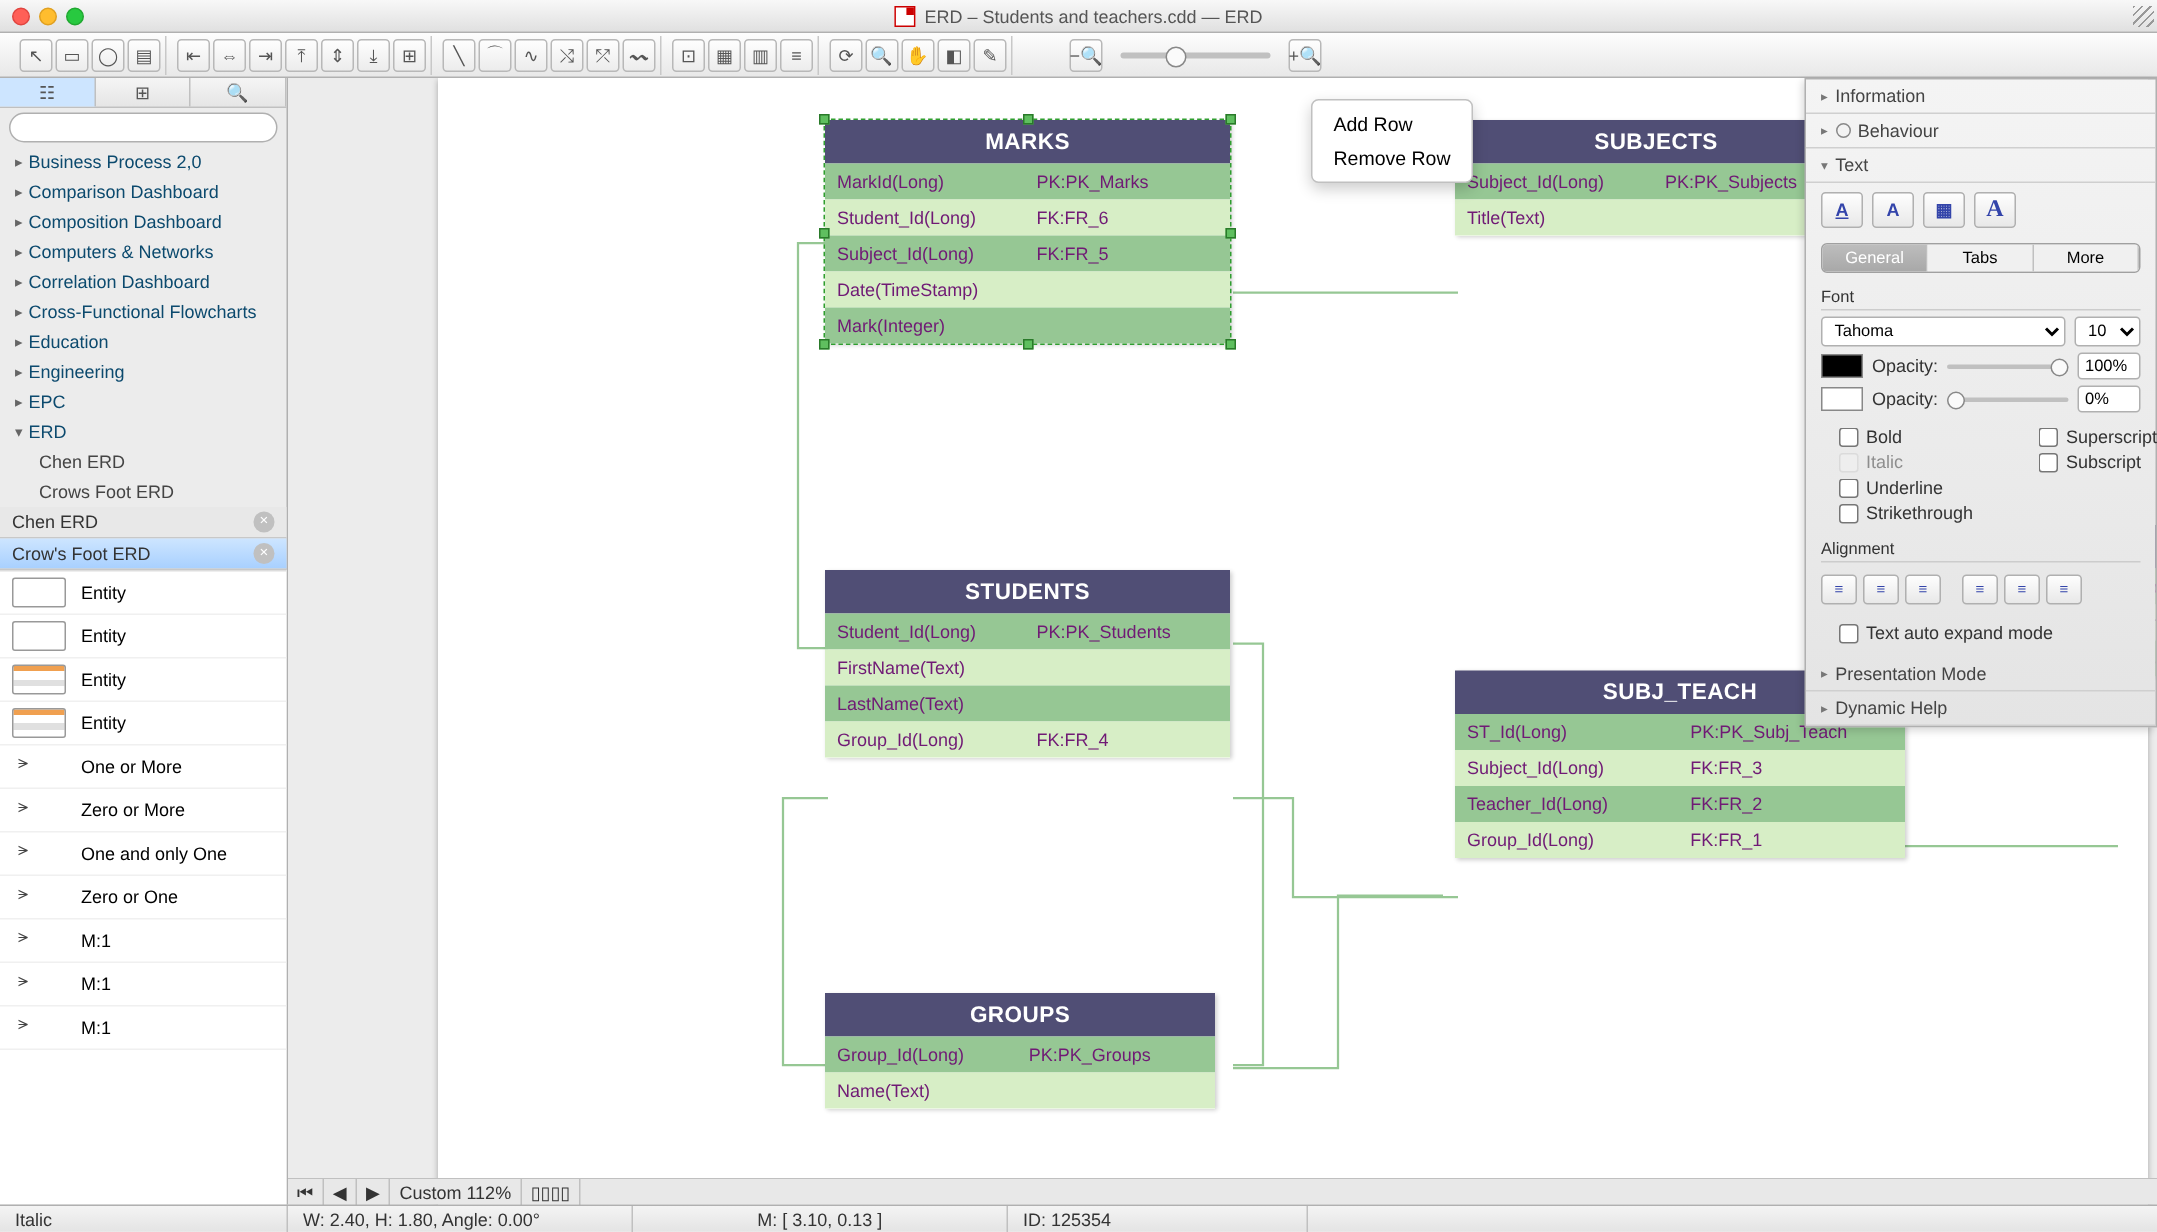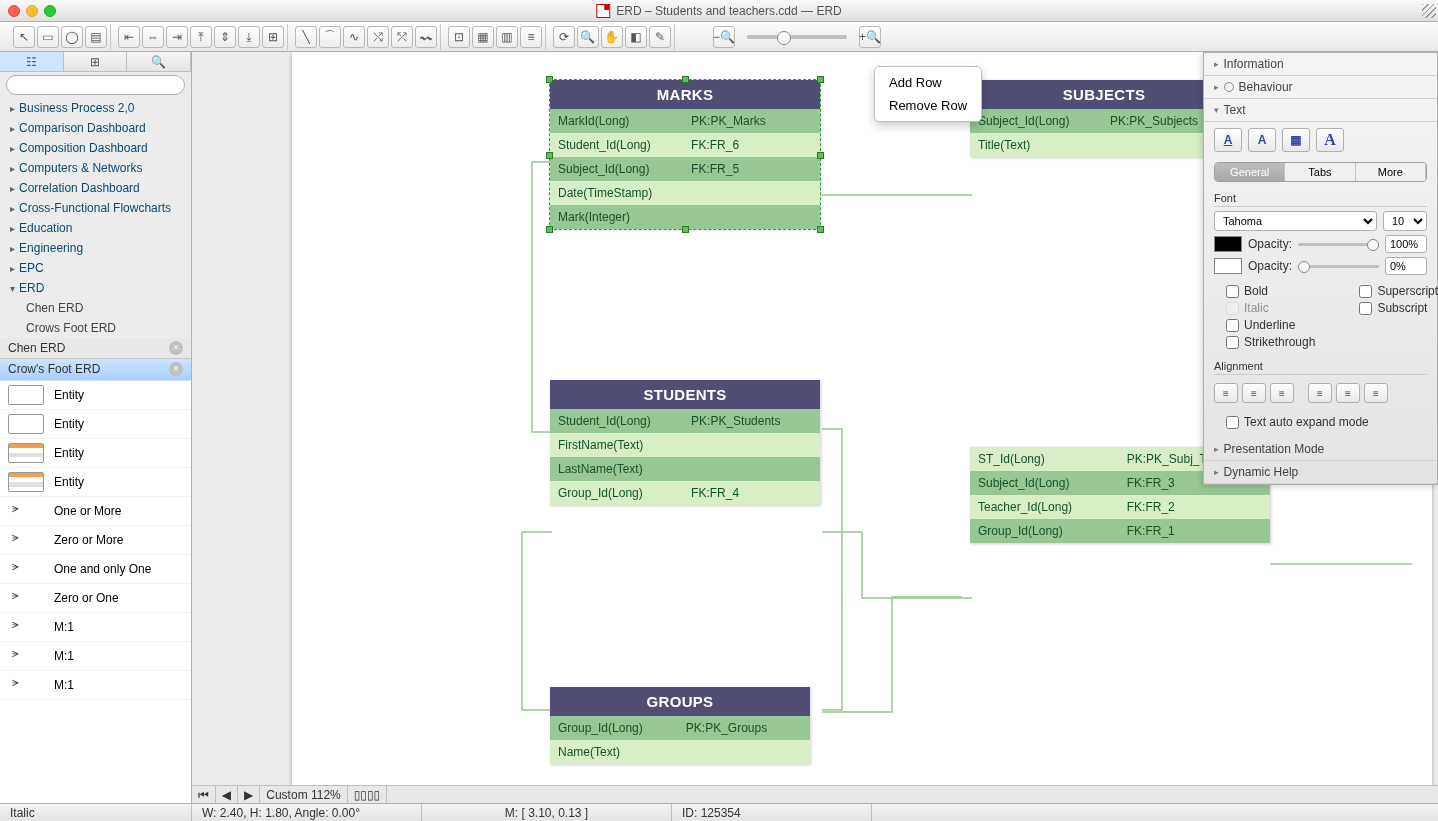--- a/index.html
+++ b/index.html
@@ -48,21 +48,21 @@
 .lib-icon.crow{background:#fff;border:none;} .lib-icon.crow::after{content:"⪫";margin-left:4px;color:#444;}
 
 
 .canvas-wrap { flex:1; position:relative; background:#ececec; }
 .canvas { position:absolute; inset:0; overflow:auto; }
 .page { position:relative; width:1140px; height:780px; background:#fff; margin:0 0 0 100px; box-shadow:0 1px 4px rgba(0,0,0,0.3); }
 
 
 .entity { position:absolute; box-shadow:1px 1px 3px rgba(0,0,0,0.2); }
 .entity-header { background:#504e75; color:#fff; text-align:center; padding:6px 0; font-weight:bold; font-size:15px; letter-spacing:.3px;}
-.entity-row { display:flex; padding:5px 8px; font-size:13px; color:#14532d; }
+.entity-row { display:flex; padding:5px 8px; font-size:13px; color:#701a75; }
 .entity-row:nth-child(odd){background:#d7eec6;}
 .entity-row:nth-child(even){background:#96c794;}
 .entity-row .col1{flex:1.1;} .entity-row .col2{flex:1;}
 .selected-box { outline:1px dashed #2f9e2f; }
 .sel-handle{position:absolute;width:7px;height:7px;background:#5fbf5f;border:1px solid #2a7a2a;}
 
 
 .ctx-menu { position:absolute; background:#fff; border:1px solid #c0c0c0; border-radius:5px; box-shadow:0 4px 10px rgba(0,0,0,0.2); padding:4px 0; z-index:50;}
 .ctx-item { padding:4px 14px; font-size:13px; cursor:pointer; white-space:nowrap;}
 
@@ -311,39 +311,40 @@
               <span class="col1">LastName(Text)</span>
               <span class="col2"></span>
             </div>
           <div class="entity-row">
               <span class="col1">Group_Id(Long)</span>
               <span class="col2">FK:FR_4</span>
             </div>
         </div>
 
         <div class="entity" style="left:678px;top:395px;width:300px;">
+          <div class="entity-header">SUBJ_TEACH</div>
           <div class="entity-row">
               <span class="col1">ST_Id(Long)</span>
               <span class="col2">PK:PK_Subj_Teach</span>
             </div>
           <div class="entity-row">
               <span class="col1">Subject_Id(Long)</span>
               <span class="col2">FK:FR_3</span>
             </div>
           <div class="entity-row">
               <span class="col1">Teacher_Id(Long)</span>
               <span class="col2">FK:FR_2</span>
             </div>
           <div class="entity-row">
               <span class="col1">Group_Id(Long)</span>
               <span class="col2">FK:FR_1</span>
             </div>
         </div>
 
-        <div class="entity" style="left:258px;top:635px;width:260px;">
+        <div class="entity" style="left:258px;top:610px;width:260px;">
           <div class="entity-header">GROUPS</div>
           <div class="entity-row">
               <span class="col1">Group_Id(Long)</span>
               <span class="col2">PK:PK_Groups</span>
             </div>
           <div class="entity-row">
               <span class="col1">Name(Text)</span>
               <span class="col2"></span>
             </div>
         </div>

